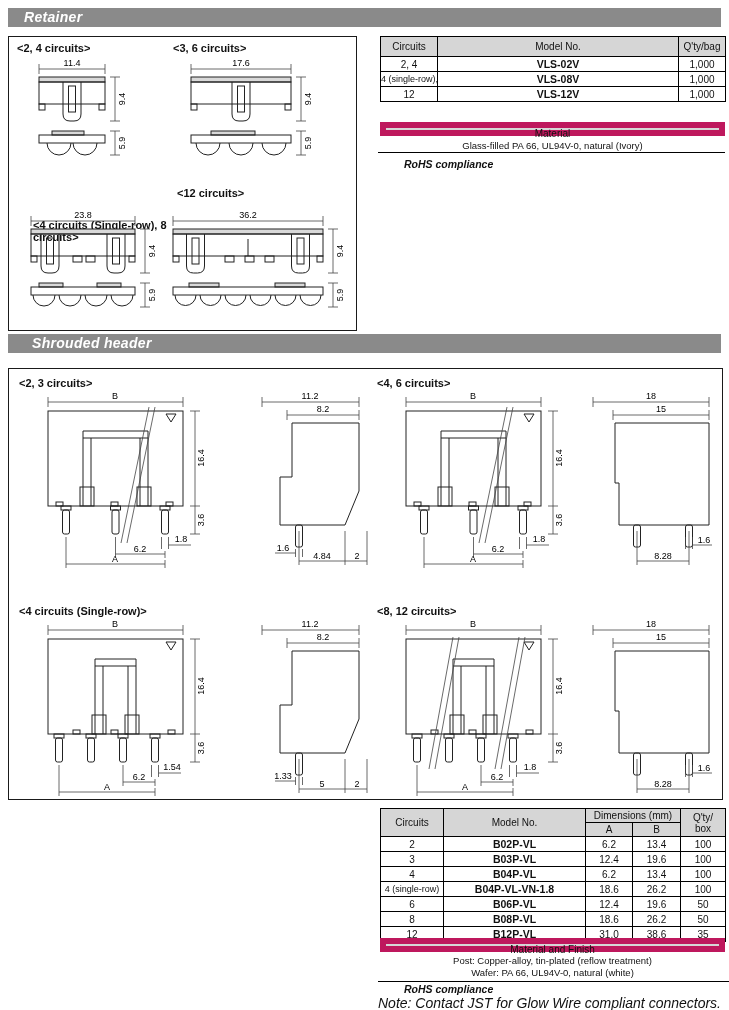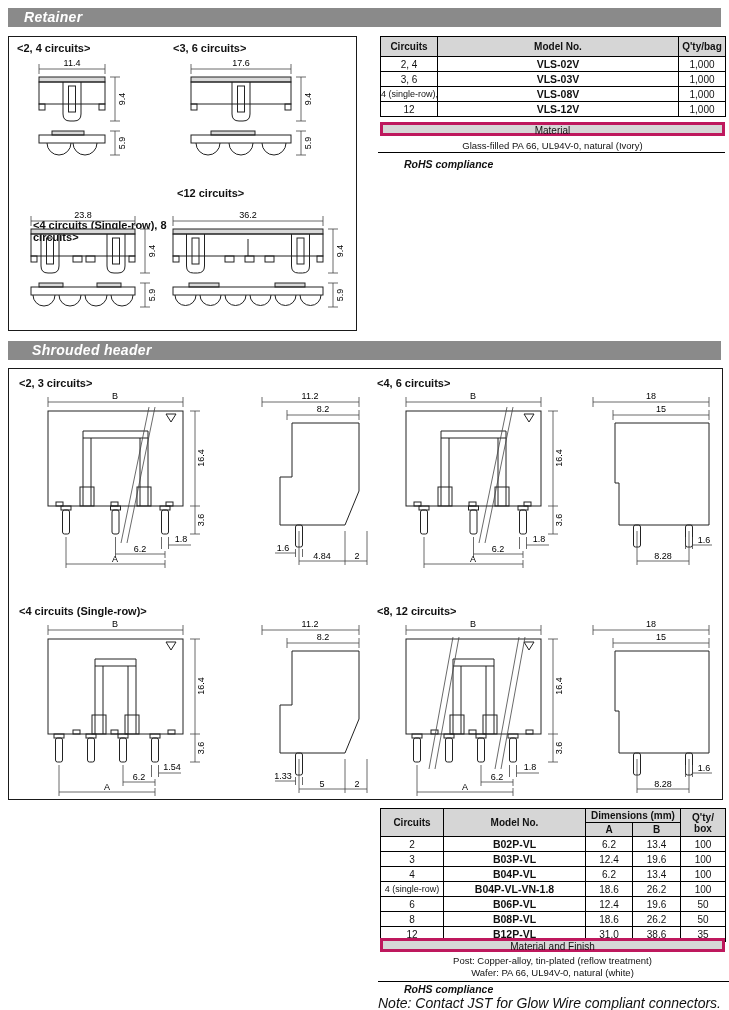--- a/index.html
+++ b/index.html
@@ -12,26 +12,26 @@
     position:absolute; left:8px; width:713px; height:19px;
     background:#8a8a8a; color:#fff; font-style:italic; font-weight:bold;
     font-size:14px; line-height:19px; padding-left:16px; box-sizing:border-box;
     letter-spacing:0.3px;
   }
   .draw-box { position:absolute; border:1px solid #1a1a1a; background:#fff; }
   .fig-label { position:absolute; font-weight:bold; font-size:11px; line-height:12px; }
   
   table { border-collapse:collapse; table-layout:fixed; width:345px; }
   th, td { border:1px solid #000; font-size:10px; text-align:center; padding:0; overflow:hidden; white-space:nowrap; }
-  th { background:#d6d6d6; font-weight:bold; height:19px; }
+  th { background:#d6d6d6; font-weight:normal; height:19px; }
   td { height:14px; }
   td.model { font-weight:bold; font-size:10.5px; }
   .subhead th { height:13px; }
   .gray-bar {
-    position:absolute; background:#d6d6d6; border:3px solid #be185d; box-sizing:border-box;
+    position:absolute; background:#d6d6d6; border:6px solid #be185d; box-sizing:border-box;
     font-size:10px; text-align:center; height:14px; line-height:12px;
   }
   .center-note { position:absolute; font-size:9.5px; text-align:center; }
   .rohs-block { position:absolute; border-top:1px solid #000; padding-top:1px; }
   .rohs-text { font-size:10.5px; font-weight:bold; font-style:italic;margin-left:26px; }
   .note-text { font-size:14px; font-style:italic; }
   
   svg { position:absolute; overflow:visible; }
   svg line, svg path, svg rect, svg polygon { stroke:#222; fill:none; stroke-width:1; }
   svg .gfill { fill:#d9d9d9; }
@@ -174,46 +174,41 @@
       <th>Circuits</th>
       <th>Model No.</th>
       <th>Q'ty/bag</th>
     </tr>
     <tr>
       <td>2, 4</td>
       <td class="model">VLS-02V</td>
       <td>1,000</td>
     </tr>
     <tr>
-      <td>3, 6</td>
-      <td class="model">VLS-03V</td>
-      <td>1,000</td>
-    </tr>
-    <tr>
       <td style="font-size:9px;">4 (single-row), 8</td>
       <td class="model">VLS-08V</td>
       <td>1,000</td>
     </tr>
     <tr>
       <td>12</td>
       <td class="model">VLS-12V</td>
       <td>1,000</td>
     </tr>
   </tbody>
     </table>
 
   <div class="gray-bar" style="left:380px; top:122px; width:345px;">
     <span>Material</span>
   </div>
   <div class="center-note" style="left:380px; top:140px; width:345px;">Glass-filled PA 66, UL94V-0, natural (Ivory)</div>
   <div class="rohs-block" style="left:378px; top:152px; width:347px;">
     <span class="rohs-text">RoHS compliance</span>
   </div>
 
-  <div class="section-bar" style="top:341px;padding-left:24px;">
+  <div class="section-bar" style="top:334px;padding-left:24px;">
     <span>Shrouded header</span>
   </div>
 
   <div class="draw-box" style="left:8px; top:368px; width:713px; height:430px;">
 
     <span class="fig-label" style="left:10px; top:8px;">&lt;2, 3 circuits&gt;</span>
     <span class="fig-label" style="left:368px; top:8px;">&lt;4, 6 circuits&gt;</span>
     <span class="fig-label" style="left:10px; top:236px;">&lt;4 circuits (Single-row)&gt;</span>
     <span class="fig-label" style="left:368px; top:236px;text-align:right;">&lt;8, 12 circuits&gt;</span>
 

